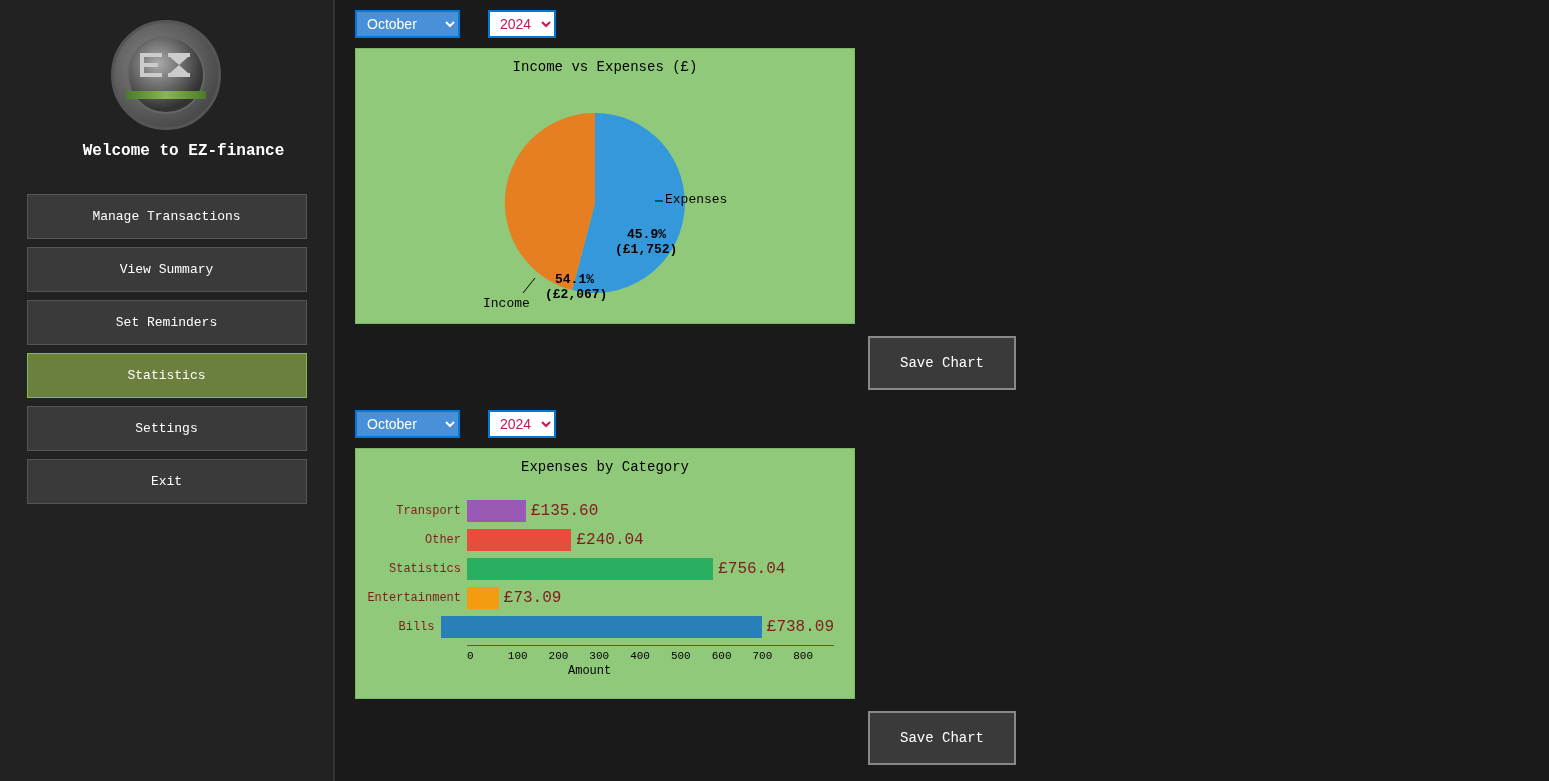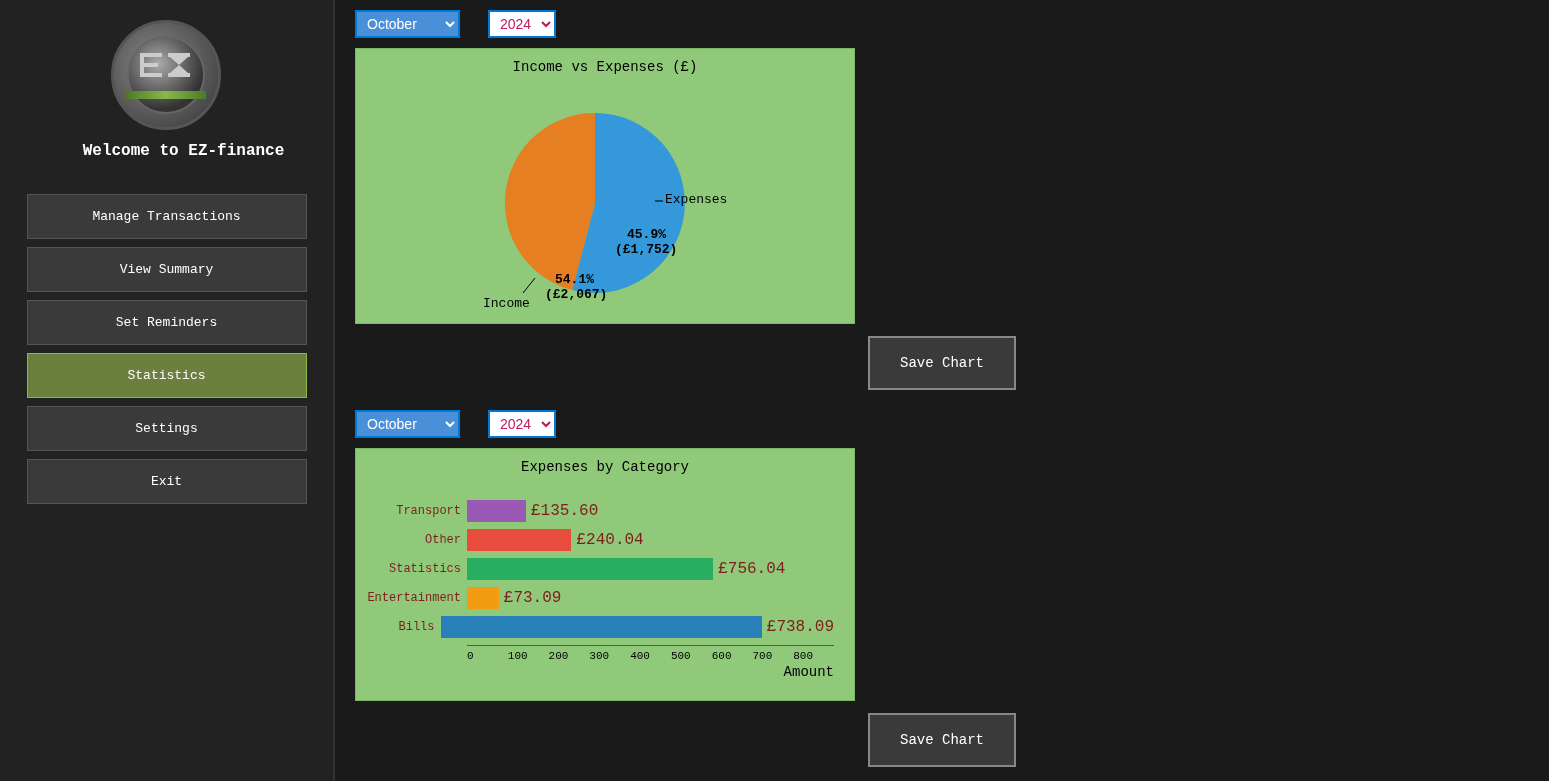--- a/index.html
+++ b/index.html
@@ -161,22 +161,22 @@
       display: flex;
       font-size: 11px;
       color: #000;
       gap: 0;
     }
     .x-axis-tick {
       flex: 1;
       text-align: left;
     }
     .x-axis-center {
-      text-align: right;
-      font-size: 14px;
+      text-align: left;
+      font-size: 12px;
       color: #000;
       margin-top: 2px;
       margin-left: 101px;
     }
   </style>
 </head>
 <body>
 
 <div id="sidebar">
   <div id="logo-area">

